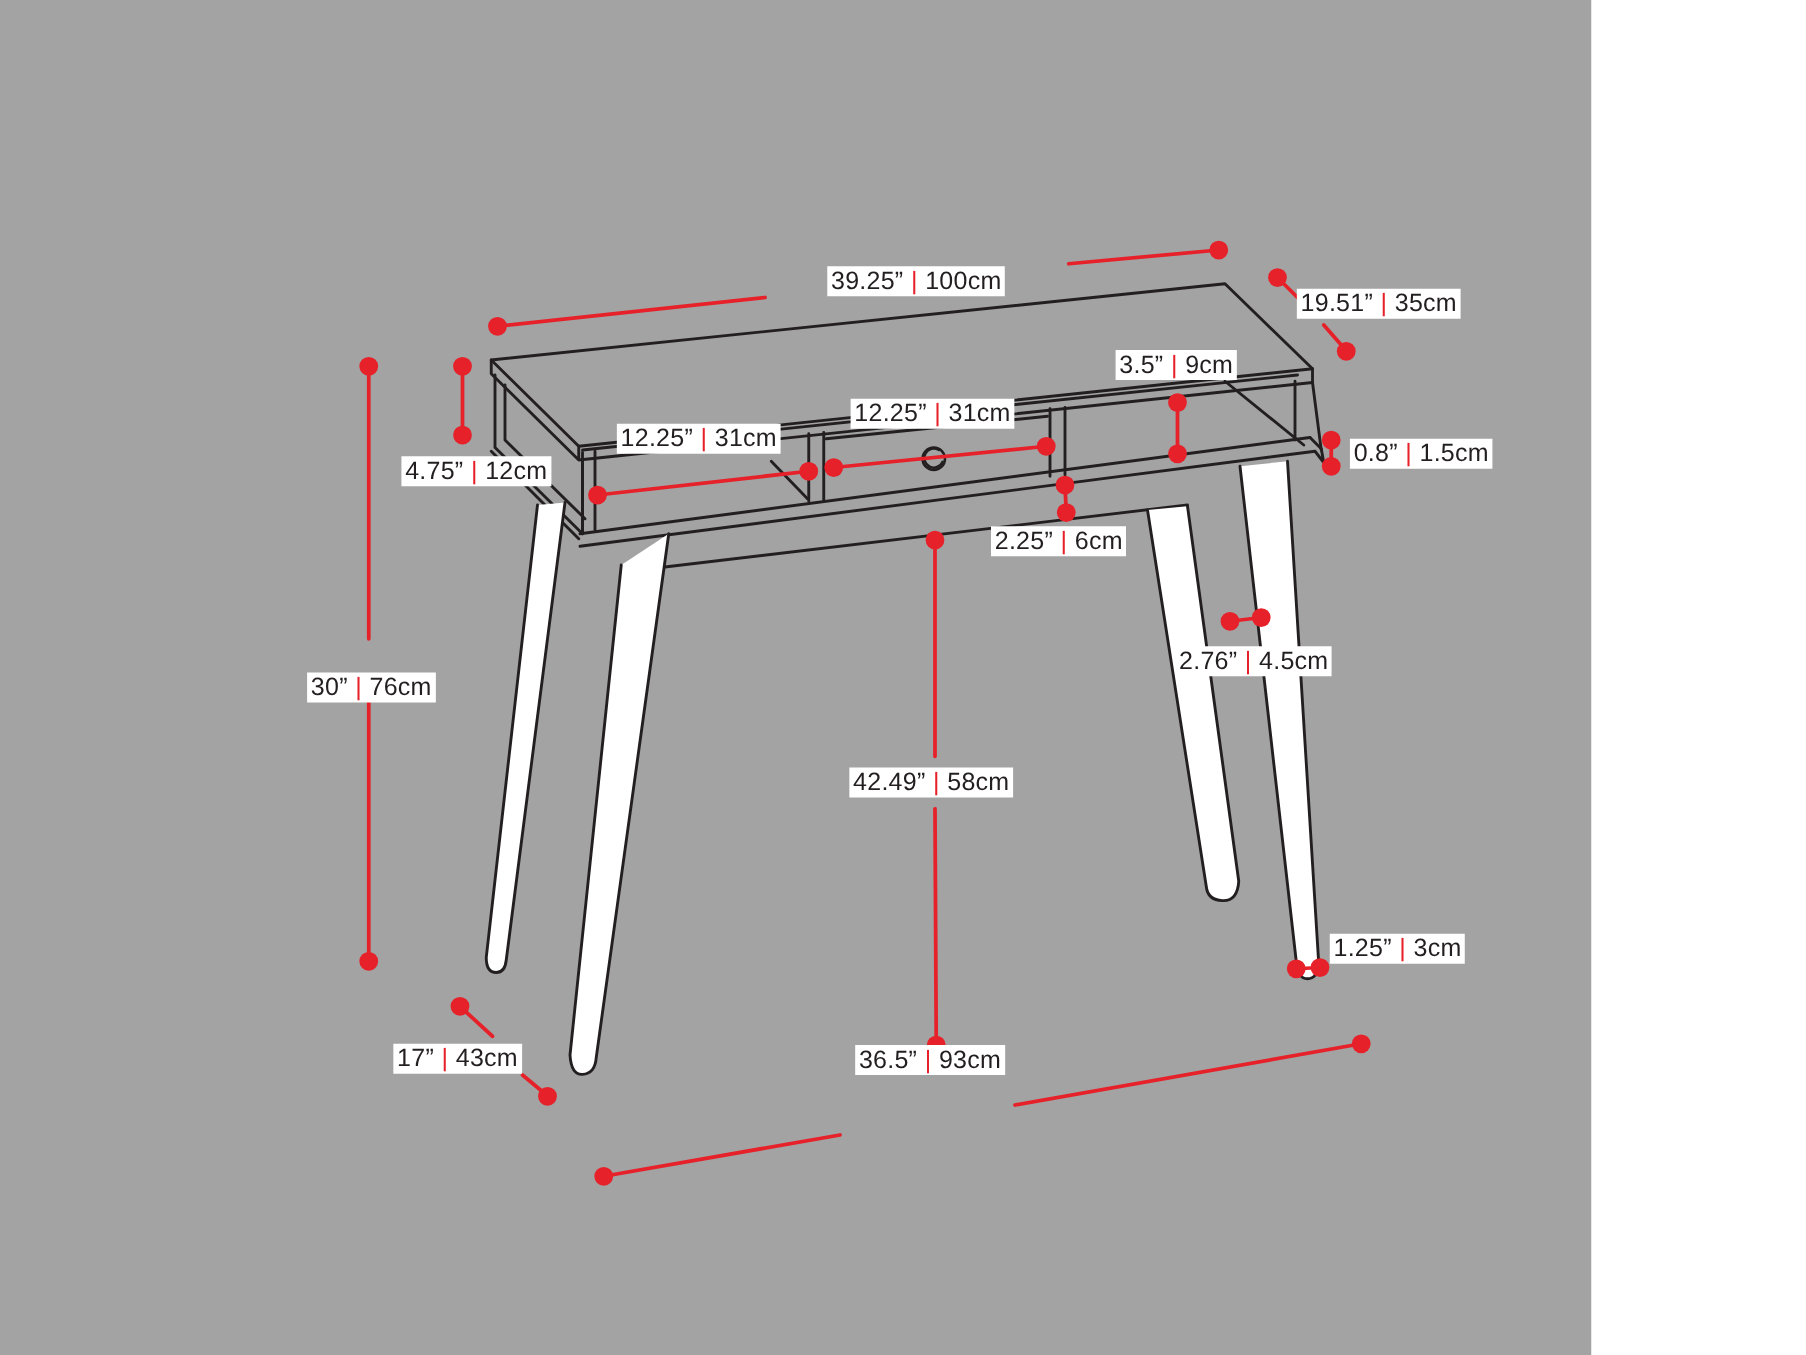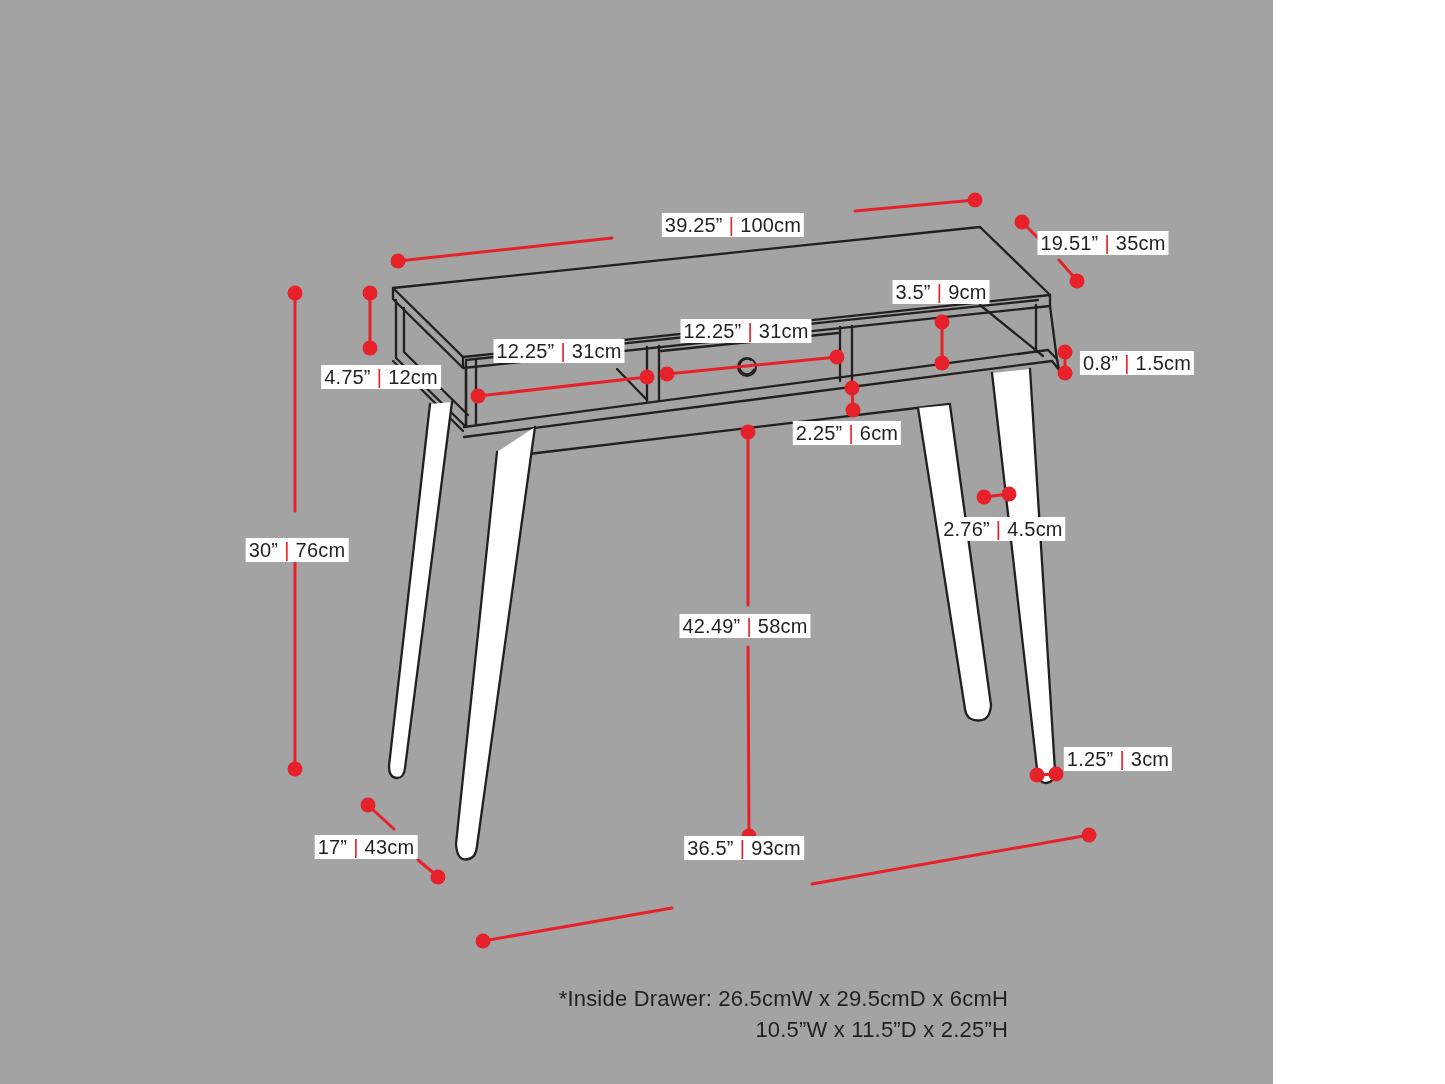--- a/index.html
+++ b/index.html
@@ -146,18 +146,14 @@
   <div class="dim" style="left:559px;top:351px"><span>12.25”</span><span class="sep">|</span><span>31cm</span></div>
   <div class="dim" style="left:746px;top:331px"><span>12.25”</span><span class="sep">|</span><span>31cm</span></div>
   <div class="dim" style="left:847px;top:433px"><span>2.25”</span><span class="sep">|</span><span>6cm</span></div>
   <div class="dim" style="left:1003px;top:529px"><span>2.76”</span><span class="sep">|</span><span>4.5cm</span></div>
   <div class="dim" style="left:297px;top:550px"><span>30”</span><span class="sep">|</span><span>76cm</span></div>
   <div class="dim" style="left:745px;top:626px"><span>42.49”</span><span class="sep">|</span><span>58cm</span></div>
   <div class="dim" style="left:1118px;top:759px"><span>1.25”</span><span class="sep">|</span><span>3cm</span></div>
   <div class="dim" style="left:366px;top:847px"><span>17”</span><span class="sep">|</span><span>43cm</span></div>
   <div class="dim" style="left:744px;top:848px"><span>36.5”</span><span class="sep">|</span><span>93cm</span></div>
 
-  <div class="footnote">
-    <div>*Inside Drawer: 26.5cmW x 29.5cmD x 6cmH</div>
-    <div>10.5”W x 11.5”D x 2.25”H</div>
-  </div>
 
 </div>
 
 </body></html>

